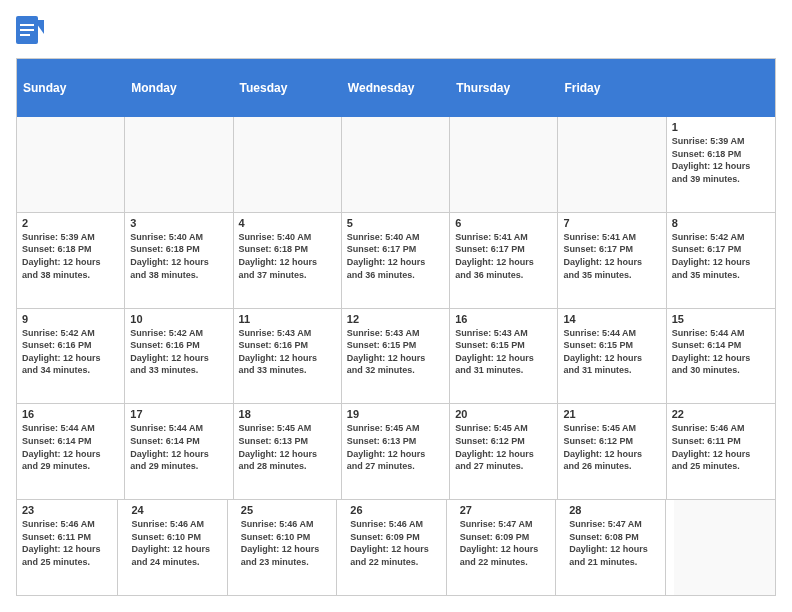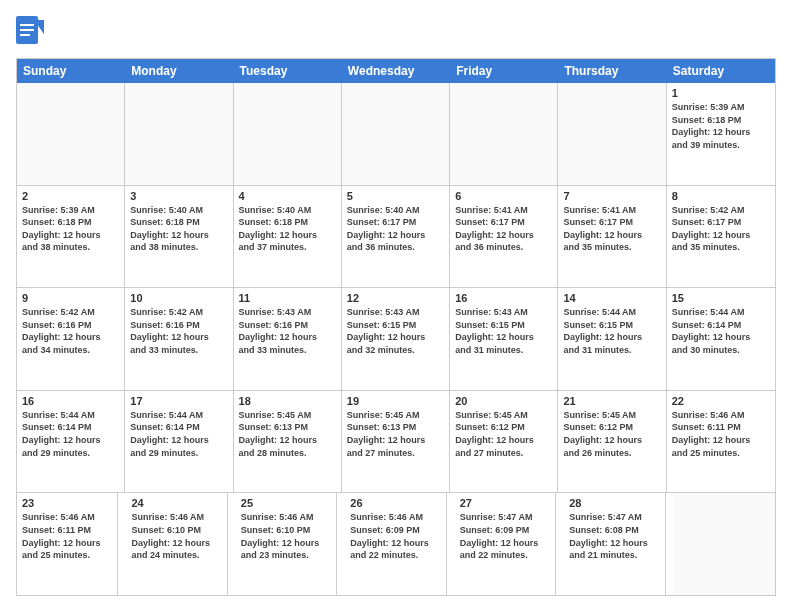--- a/index.html
+++ b/index.html
@@ -56,21 +56,21 @@
     }
     .cal-header {
       display: grid;
       grid-template-columns: repeat(7, 1fr);
       background: #3a7bd5;
     }
     .cal-header-cell {
       color: white;
       font-size: 12px;
       font-weight: bold;
-      padding: 5px 6px;
+      padding: 22px 6px;
       text-align: left;
     }
     .cal-body {
       flex: 1;
       display: flex;
       flex-direction: column;
     }
     .cal-row {
       display: grid;
       grid-template-columns: repeat(7, 1fr);
@@ -131,23 +131,22 @@
       <div class="subtitle"></div>
     </div>
   </div>
 
   <div class="calendar">
     <div class="cal-header">
     <div class="cal-header-cell">Sunday</div>
         <div class="cal-header-cell">Monday</div>
         <div class="cal-header-cell">Tuesday</div>
         <div class="cal-header-cell">Wednesday</div>
+        <div class="cal-header-cell">Thursday</div>
         <div class="cal-header-cell">Friday</div>
-        <div class="cal-header-cell">Thursday</div>
-        <div class="cal-header-cell">Saturday</div>
       </div>
     <div class="cal-body">
     <div class="cal-row">
           <div class="cal-cell empty"></div>
           <div class="cal-cell empty"></div>
           <div class="cal-cell empty"></div>
           <div class="cal-cell empty"></div>
           <div class="cal-cell empty"></div>
           <div class="cal-cell empty"></div>
           <div class="cal-cell">

